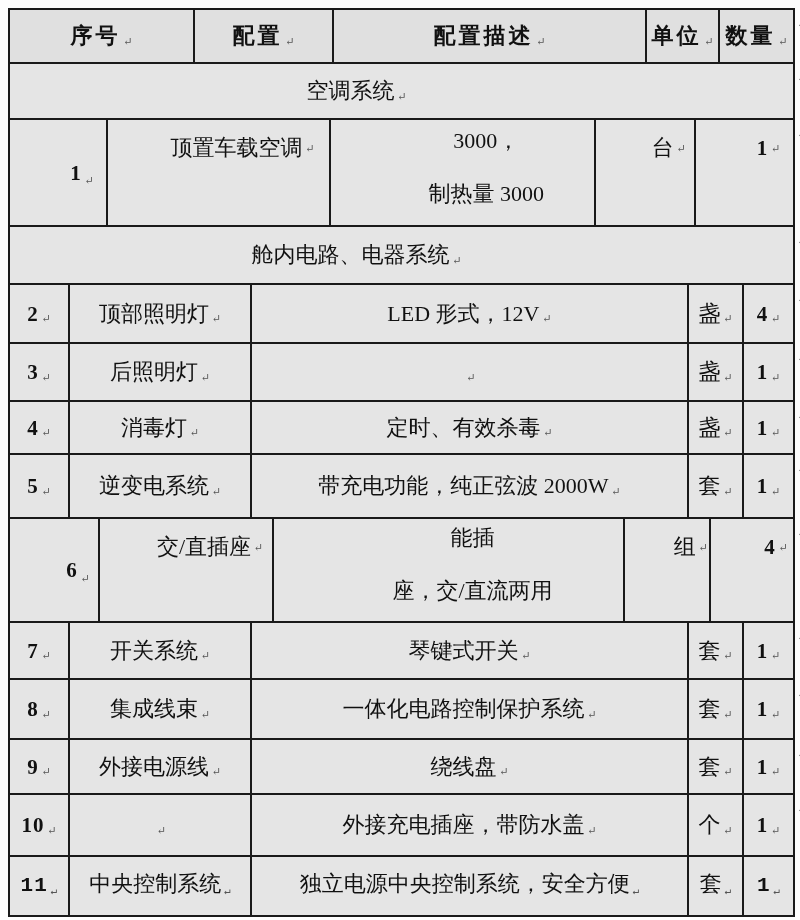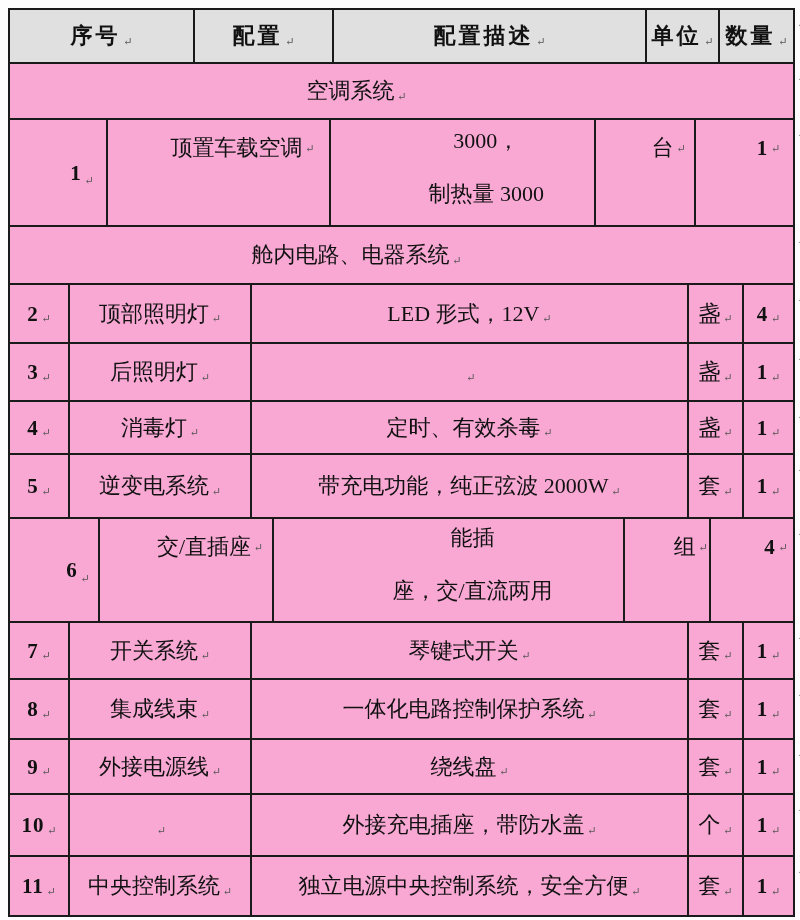--- a/index.html
+++ b/index.html
@@ -4,27 +4,27 @@
 <style>
   html,body{margin:0;padding:0;}
   body{
     width:800px;height:920px;position:relative;overflow:hidden;
     background:#fdfdfd;
     font-family:"Liberation Serif","DejaVu Serif",serif;
     color:#111;
   }
   .doc-table{
     position:absolute;left:8px;top:8px;width:787px;
-    border:2px solid #1a1a1a;box-sizing:border-box;background:#f9a8d4;
+    border:2px solid #1a1a1a;box-sizing:border-box;background:#e5e5e5;
   }
   .trow{
     display:flex;position:relative;box-sizing:border-box;
     border-bottom:2px solid #1a1a1a;
   }
-  .trow:last-child{border-bottom:none;}
+  .trow:last-child{border-bottom:none;font-family:Liberation Mono, monospace;}
   .cell{
     box-sizing:border-box;border-right:2px solid #1a1a1a;
     display:flex;align-items:center;justify-content:center;
     font-size:22px;line-height:26px;text-align:center;overflow:hidden;
   }
   .cell:last-of-type{border-right:none;align-items:center;}
   
   .thead{background:#e0e0e0;font-weight:bold;}
   .thead .cell{letter-spacing:3px;}
   .thead .c1{width:185px}.thead .c2{width:139px}.thead .c3{width:313px}

